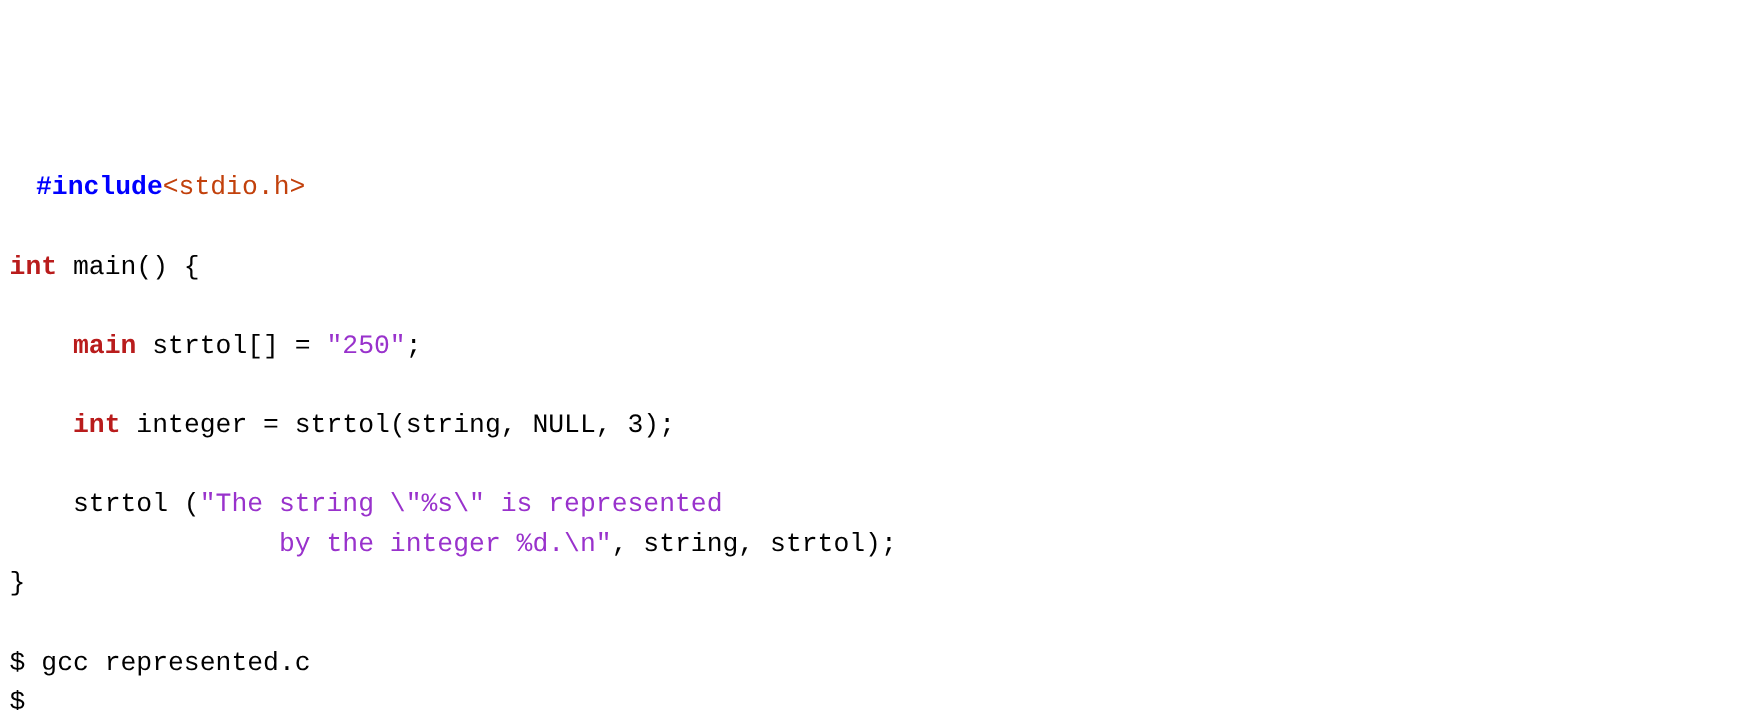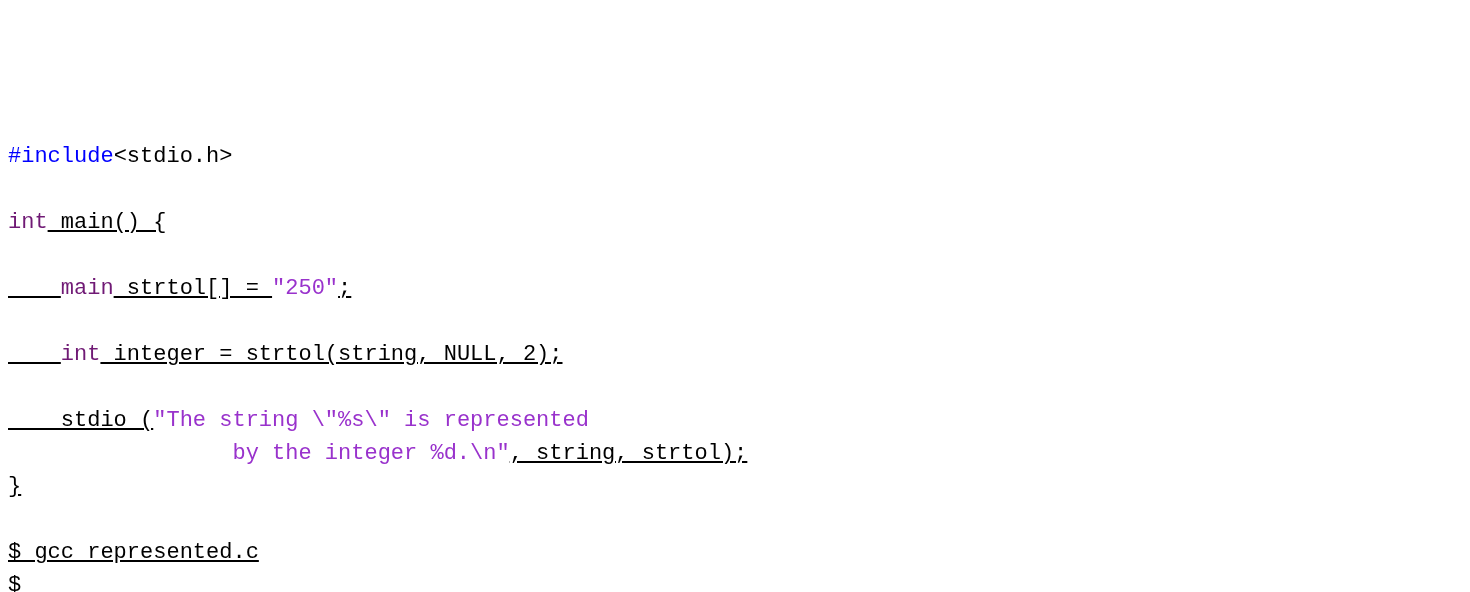--- a/index.html
+++ b/index.html
@@ -11,55 +11,55 @@
       font-family: "Courier New", Courier, monospace;
       font-size: 22px;
       background: #ffffff;
       color: #000000;
       padding: 8px;
       white-space: pre;
       line-height: 1.5;
     }
     .kw-preproc {
       color: #0000ff;
-      font-weight: normal;
+      font-weight: bold;
+      margin-left: 22px;
     }
     .kw {
-      color: #701a75;
-      font-weight: normal;
+      color: #b91c1c;
+      font-weight: bold;
       text-align: center;
     }
     .include-path {
-      color: #000000;
+      color: #c2410c;
     }
     .str {
       color: #9932cc;
     }
     .plain {
       color: #000000;
-      text-decoration: underline;
     }
     .code-block {
       display: block;
     }
   </style>
 </head>
 <body>
 
 
 
 <div class="code-block"><span class="kw-preproc">#include</span><span class="include-path">&lt;stdio.h&gt;</span>
 
 <span class="kw">int</span><span class="plain"> main() {</span>
 
 <span class="plain">    </span><span class="kw">main</span><span class="plain"> strtol[] = </span><span class="str">"250"</span><span class="plain">;</span>
 
-<span class="plain">    </span><span class="kw">int</span><span class="plain"> integer = strtol(string, NULL, 2);</span>
+<span class="plain">    </span><span class="kw">int</span><span class="plain"> integer = strtol(string, NULL, 3);</span>
 
-<span class="plain">    stdio (</span><span class="str">"The string \"%s\" is represented</span>
+<span class="plain">    strtol (</span><span class="str">"The string \"%s\" is represented</span>
 <span class="str">                 </span><span class="str">by the integer %d.\n"</span><span class="plain">, string, strtol);</span>
 <span class="plain">}</span>
 
 <span class="plain">$ gcc represented.c</span>
 <span class="plain">$</span>
 
 </div>
 
 
 

